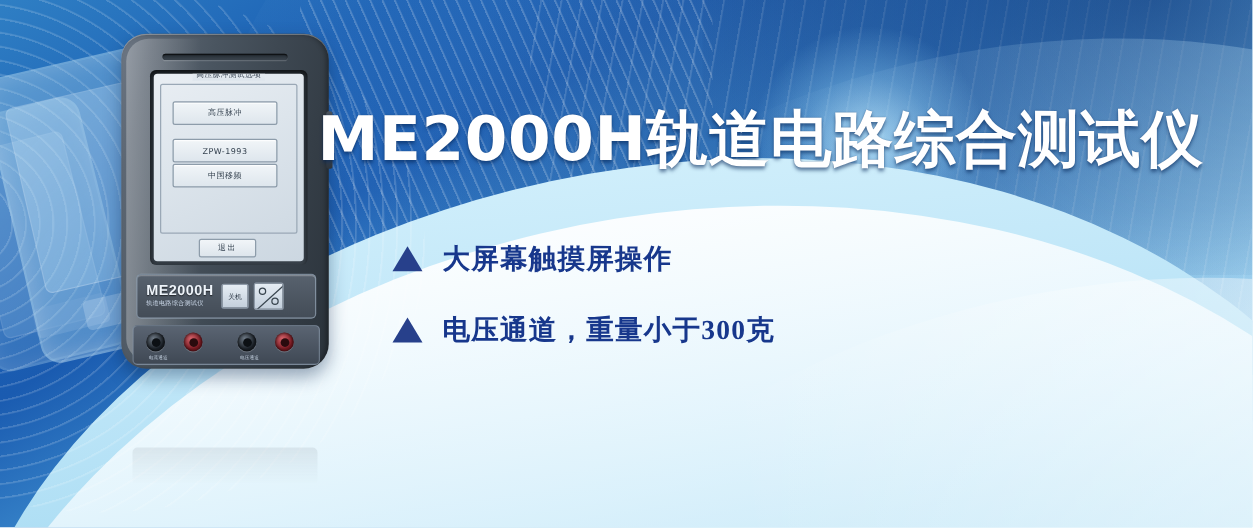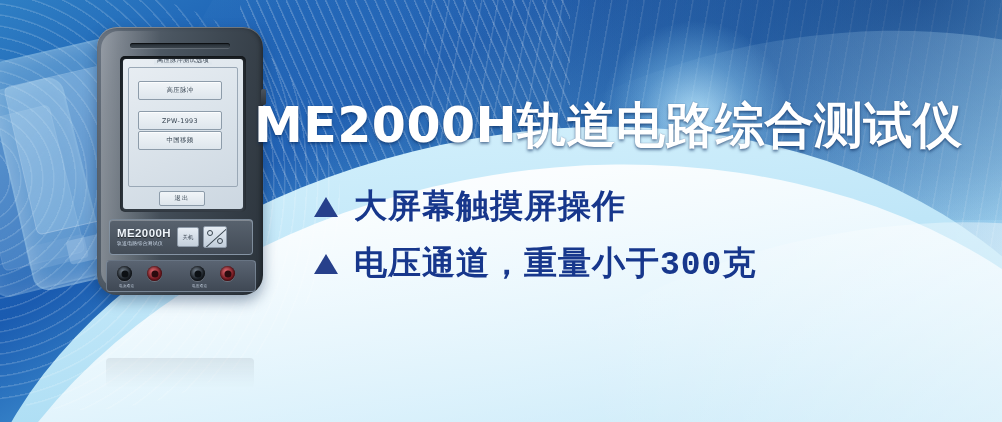--- a/index.html
+++ b/index.html
@@ -211,34 +211,34 @@
     mask-image:linear-gradient(180deg,rgba(0,0,0,0) 0%,rgba(0,0,0,.55) 55%,rgba(0,0,0,.95) 100%);
     filter:blur(.6px);
   }
   .refl-body{
     position:absolute;left:9px;top:0;width:148px;height:30px;border-radius:4px;
     background:linear-gradient(180deg,#5a6472,#3f4854);
   }
 
   
   .title{
-    position:absolute;left:254px;top:93px;
+    position:absolute;left:254px;top:79px;
     font-size:49px;font-weight:bold;color:#ffffff;letter-spacing:.5px;
     font-family:"DejaVu Sans",sans-serif;white-space:nowrap;
     text-shadow:0 2px 3px rgba(8,40,90,.55),0 0 1px rgba(8,40,90,.5);
   }
   .bullets{position:absolute;left:314px;top:178px;}
   .bullet{display:flex;align-items:center;height:57px;}
   .tri{
     width:0;height:0;border-left:12px solid transparent;border-right:12px solid transparent;
     border-bottom:20px solid #27408b;margin-right:16px;flex:0 0 auto;
   }
   .btxt{
-    font-size:33px;color:#17378c;font-weight:bold;letter-spacing:1px;
-    font-family:Liberation Mono, monospace;white-space:nowrap;
+    font-size:22px;color:#17378c;font-weight:bold;letter-spacing:1px;
+    font-family:Liberation Serif, serif;white-space:nowrap;
   }
 </style>
 </head>
 <body>
 
 <div id="banner">
 
   <div class="bg-layer">
     <div class="deep-top"></div>
     <div class="swoosh sw1"></div>

